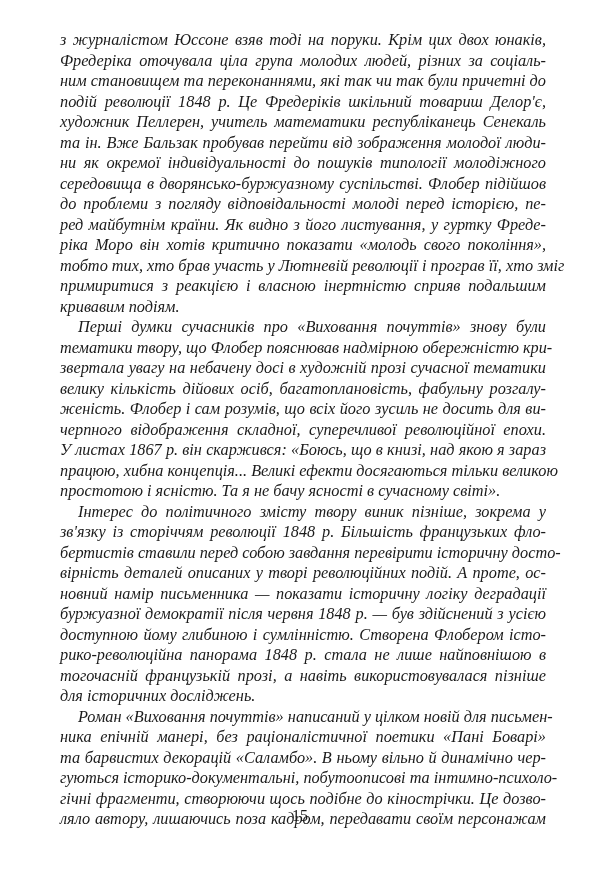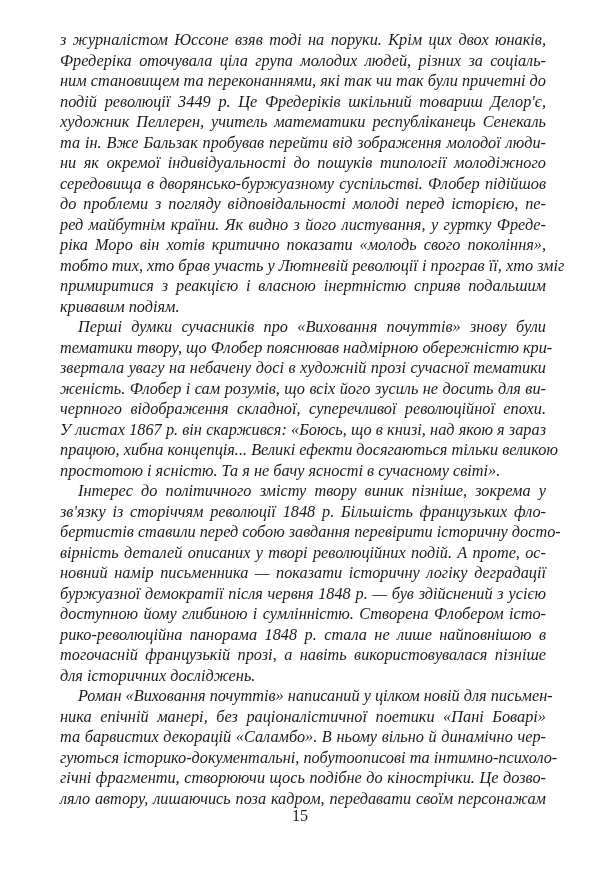--- a/index.html
+++ b/index.html
@@ -37,36 +37,37 @@
     }
   </style>
 </head>
 <body>
 
 <div class="page" id="page-body">
     <div>
       <span class="line">з журналістом Юссоне взяв тоді на поруки. Крім цих двох юнаків,</span>
       <span class="line">Фредеріка оточувала ціла група молодих людей, різних за соціаль-</span>
       <span class="line">ним становищем та переконаннями, які так чи так були причетні до</span>
-      <span class="line">подій революції 3449 р. Це Фредеріків шкільний товариш Делор'є,</span>
+      <span class="line">подій революції 1848 р. Це Фредеріків шкільний товариш Делор'є,</span>
       <span class="line">художник Пеллерен, учитель математики республіканець Сенекаль</span>
       <span class="line">та ін. Вже Бальзак пробував перейти від зображення молодої люди-</span>
       <span class="line">ни як окремої індивідуальності до пошуків типології молодіжного</span>
       <span class="line">середовища в дворянсько-буржуазному суспільстві. Флобер підійшов</span>
       <span class="line">до проблеми з погляду відповідальності молоді перед історією, пе-</span>
       <span class="line">ред майбутнім країни. Як видно з його листування, у гуртку Фреде-</span>
       <span class="line">ріка Моро він хотів критично показати «молодь свого покоління»,</span>
       <span class="line">тобто тих, хто брав участь у Лютневій революції і програв її, хто зміг</span>
       <span class="line">примиритися з реакцією і власною інертністю сприяв подальшим</span>
       <span class="line last">кривавим подіям.</span>
     </div>
     <div>
       <span class="line indent">Перші думки сучасників про «Виховання почуттів» знову були</span>
       <span class="line">тематики твору, що Флобер пояснював надмірною обережністю кри-</span>
       <span class="line">звертала увагу на небачену досі в художній прозі сучасної тематики</span>
+      <span class="line">велику кількість дійових осіб, багатоплановість, фабульну розгалу-</span>
       <span class="line">женість. Флобер і сам розумів, що всіх його зусиль не досить для ви-</span>
       <span class="line">черпного відображення складної, суперечливої революційної епохи.</span>
       <span class="line">У листах 1867 р. він скаржився: «Боюсь, що в книзі, над якою я зараз</span>
       <span class="line">працюю, хибна концепція... Великі ефекти досягаються тільки великою</span>
       <span class="line last">простотою і ясністю. Та я не бачу ясності в сучасному світі».</span>
     </div>
     <div>
       <span class="line indent">Інтерес до політичного змісту твору виник пізніше, зокрема у</span>
       <span class="line">зв'язку із сторіччям революції 1848 р. Більшість французьких фло-</span>
       <span class="line">бертистів ставили перед собою завдання перевірити історичну досто-</span>

